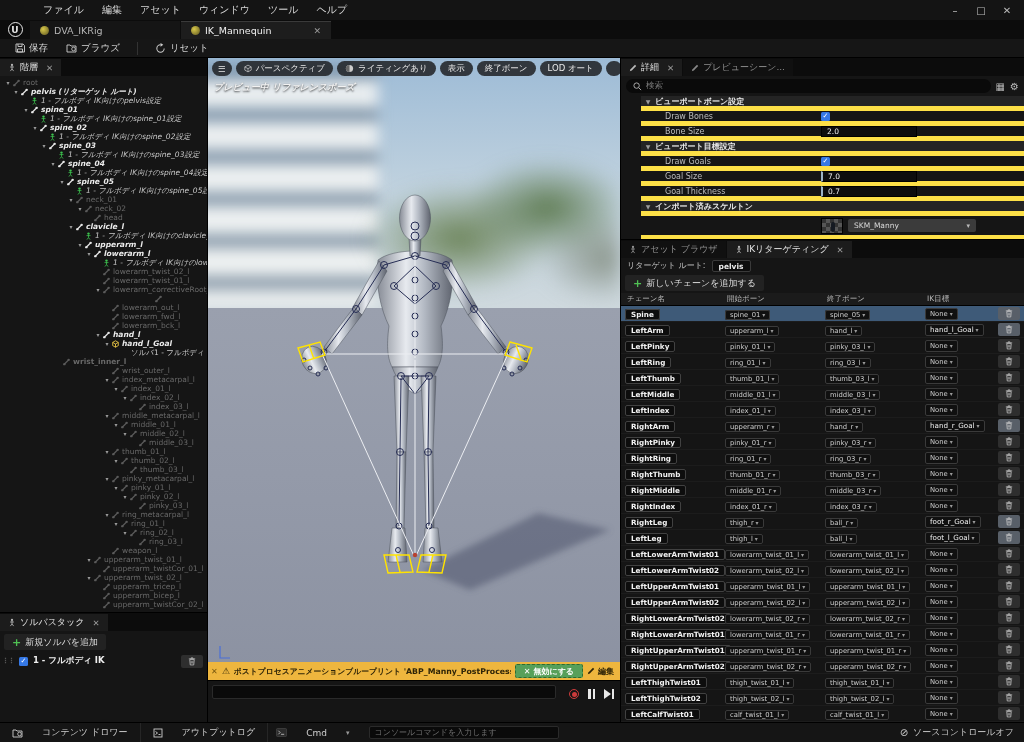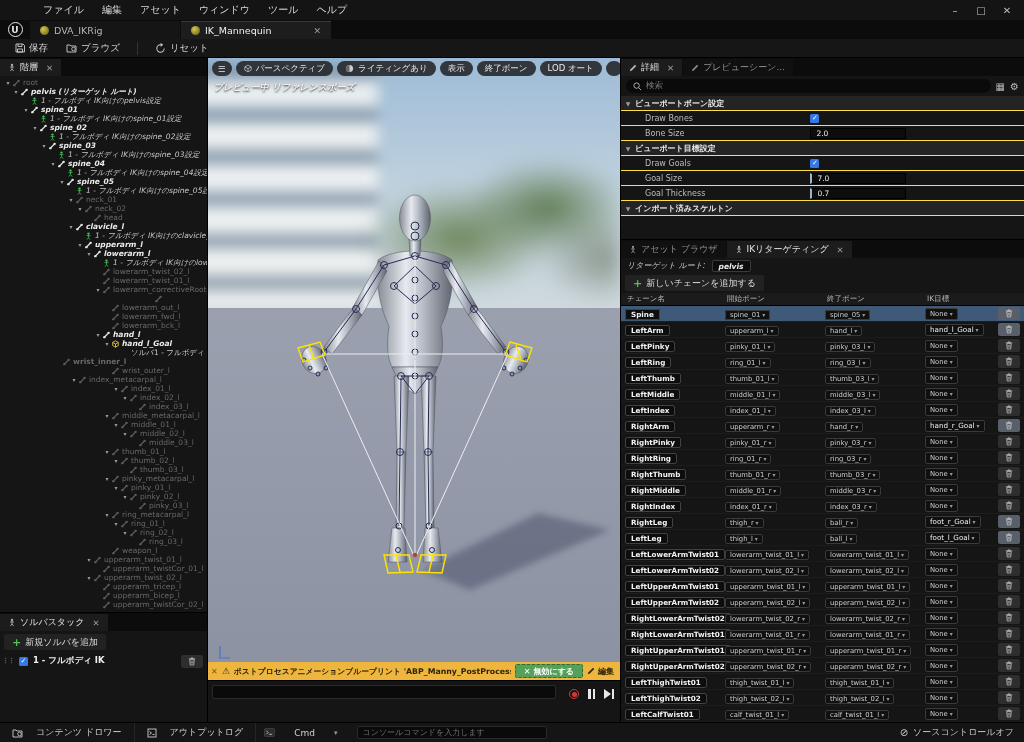--- a/index.html
+++ b/index.html
@@ -85,54 +85,54 @@
   .pause i{width:2.5px;height:10px;background:#e8e8e8;}
   .step{display:flex;align-items:center;gap:1px;}
   .step .tri{width:0;height:0;border-left:7px solid #e8e8e8;border-top:5px solid transparent;border-bottom:5px solid transparent;}
   .step .bar{width:2px;height:10px;background:#e8e8e8;}
   
   .details{height:182px;display:flex;flex-direction:column;background:#151515;border-bottom:1px solid #000;}
   .searchrow{height:20px;display:flex;align-items:center;gap:5px;padding:0 5px;flex-shrink:0;}
   .searchbox{flex:1;height:14px;background:#0a0a0a;border-radius:8px;display:flex;align-items:center;gap:4px;padding:0 7px;color:#777;font-size:8.5px;}
   .sr-ico{color:#b9b9b9;font-size:10px;}
   .drows{flex:1;overflow:hidden;}
-  .drow{height:15px;display:flex;align-items:center;position:relative;border-bottom:1px solid #fde047;font-size:8px;}
+  .drow{height:15px;display:flex;align-items:center;position:relative;border-bottom:5px solid #fde047;font-size:8px;margin-left:20px;}
   .drow .sec-arrow{display:none;}
   .drow.t-section{background:#242424;font-weight:bold;color:#e5e5e5;}
   .drow.t-section .sec-arrow{display:inline-block;width:14px;text-align:center;color:#9a9a9a;font-size:6px;}
   .drow .dlabel{color:#bdbdbd;padding-left:24px;}
   .drow.t-section .dlabel{padding-left:0;color:#e8e8e8;}
   .dval{position:absolute;left:47%;display:flex;align-items:center;gap:5px;}
   .drow .chk,.drow .valbox,.drow .asset-thumb,.drow .asset-dd{display:none;}
   .drow.t-check .chk{display:block;}
   .drow.t-value .valbox{display:flex;align-items:center;width:96px;height:11px;background:#0d0d0d;border:1px solid #000;color:#efefef;font-size:7.5px;padding-left:5px;}
   .drow.t-value.sl .valbox{border-left:2px solid #9db3c6;}
   .drow.t-asset{height:24px;}
   .drow.t-asset .asset-thumb{display:block;width:22px;height:16px;background:conic-gradient(#565656 25%,#333 0 50%,#565656 0 75%,#333 0);background-size:8px 8px;border:1px solid #000;position:relative;}
   .drow.t-asset .asset-thumb:after{content:"";position:absolute;left:9px;top:3px;width:4px;height:10px;background:#151a22;border-radius:2px;}
   .drow.t-asset .asset-dd{display:flex;align-items:center;justify-content:space-between;width:128px;height:13px;background:#3b3b3b;border-radius:2px;color:#d9d9d9;font-size:7.5px;padding:0 6px;}
   .drow.t-asset .asset-dd:after{content:"▾";color:#bbb;font-size:7px;}
   
   .retarget{flex:1;display:flex;flex-direction:column;background:#151515;}
-  .rootrow{height:15px;display:flex;align-items:center;gap:6px;padding:0 6px;font-size:8px;color:#c9c9c9;flex-shrink:0;font-style:italic;}
+  .rootrow{height:15px;display:flex;align-items:center;gap:6px;padding:0 6px;font-size:8px;color:#c9c9c9;flex-shrink:0;}
   .root-pill{background:#0d0d0d;border:1px solid #3a3a3a;border-radius:2px;padding:0 6px;height:12px;line-height:11px;color:#efefef;font-weight:bold;font-size:7.5px;}
   .chainhead{height:13px;display:grid;grid-template-columns:100px 100px 100px 1fr;align-items:center;padding-left:6px;font-size:7.5px;color:#b9b9b9;border-bottom:1px solid #000;flex-shrink:0;background:#1b1b1b;}
   .crows{flex:1;overflow:hidden;}
   .crow{height:16px;display:grid;grid-template-columns:100px 100px 100px 1fr;align-items:center;padding-left:4px;border-bottom:1px solid #1c1c1c;}
   .crow.selected{background:#3e5a78;}
   .chain-pill{background:#0d0d0d;border:1px solid #414141;border-radius:2px;height:12px;line-height:10px;color:#f2f2f2;font-weight:bold;font-size:7.2px;padding:0 5px;width:fit-content;}
   .dd{background:#101010;border:1px solid #3a3a3a;border-radius:2px;height:12px;line-height:10px;color:#cfcfcf;font-size:6.8px;padding:0 4px;width:fit-content;white-space:nowrap;}
   .dd:after{content:" ▾";font-size:6px;color:#9a9a9a;}
   .goalcell{display:flex;align-items:center;gap:5px;padding-right:4px;}
   .crow.has-goal .dd.goal{color:#efefef;font-size:7.2px;}
   .crow .trash-btn{margin-left:auto;}
   .crow.selected .trash-btn,.crow.has-goal .trash-btn{background:#585f68;}
   
   .statusbar{height:20px;background:#151515;border-top:1px solid #000;display:flex;align-items:center;font-size:9px;color:#cfcfcf;}
-  .sb-item{display:flex;align-items:center;gap:13px;padding:0 12px;height:100%;border-right:1px solid #262626;}
+  .sb-item{display:flex;align-items:center;gap:19px;padding:0 12px;height:100%;border-right:1px solid #262626;}
   .cmdbox{display:flex;align-items:center;gap:19px;padding:0 8px;}
   .console-input{width:190px;height:13px;background:#0a0a0a;border:1px solid #2a2a2a;border-radius:2px;color:#6f6f6f;font-size:8px;padding:0 5px;line-height:12px;}
   .sb-right{margin-left:auto;display:flex;align-items:center;gap:5px;padding-right:10px;color:#c9c9c9;}
 </style>
 </head>
 <body>
 
 <div class="app">
 
   <div class="titlebar">
@@ -626,21 +626,21 @@
       <svg class="i-bone" width="9" height="8" viewBox="0 0 10 10">
                 <path d="M2.5 7.5 L7.5 2.5" stroke="currentColor" stroke-width="1.6"></path>
                 <circle cx="2.3" cy="7.7" r="1.5" fill="currentColor"></circle>
                 <circle cx="7.7" cy="2.3" r="1.5" fill="currentColor"></circle>
               </svg>
 
     </span>
     <span class="tlabel">wrist_outer_l</span>
   </div>
 
-  <div class="trow t-dim" style="padding-left: 70px;">
+  <div class="trow t-dim" style="padding-left: 103px;">
     <span class="arrow">▾</span>
     <span class="ticon">
       <svg class="i-bone" width="9" height="8" viewBox="0 0 10 10">
                 <path d="M2.5 7.5 L7.5 2.5" stroke="currentColor" stroke-width="1.6"></path>
                 <circle cx="2.3" cy="7.7" r="1.5" fill="currentColor"></circle>
                 <circle cx="7.7" cy="2.3" r="1.5" fill="currentColor"></circle>
               </svg>
 
     </span>
     <span class="tlabel">index_metacarpal_l</span>
@@ -1278,20 +1278,29 @@
     <span class="sec-arrow">▼</span>
     <span class="dlabel">インポート済みスケルトン</span>
     <span class="dval">
       
       
       
       
     </span>
   </div>
 
+  <div class="drow t-asset">
+
+    <span class="dlabel"></span>
+    <span class="dval">
+
+      <span class="asset-thumb"></span>
+      <span class="asset-dd">SKM_Manny</span>
+    </span>
+  </div>
 </div>
       </div>
 
       <div class="retarget">
         <div class="ptabbar">
           <div class="ptab inactive">
             <svg width="8" height="9" viewBox="0 0 10 10">
                 <circle cx="5" cy="1.8" r="1.4" fill="#999"></circle>
                 <path d="M5 3.2 V6.5 M2.6 4.4 H7.4 M5 6.5 L3 9.5 M5 6.5 L7 9.5" stroke="#999" stroke-width="1"></path>
               </svg>

